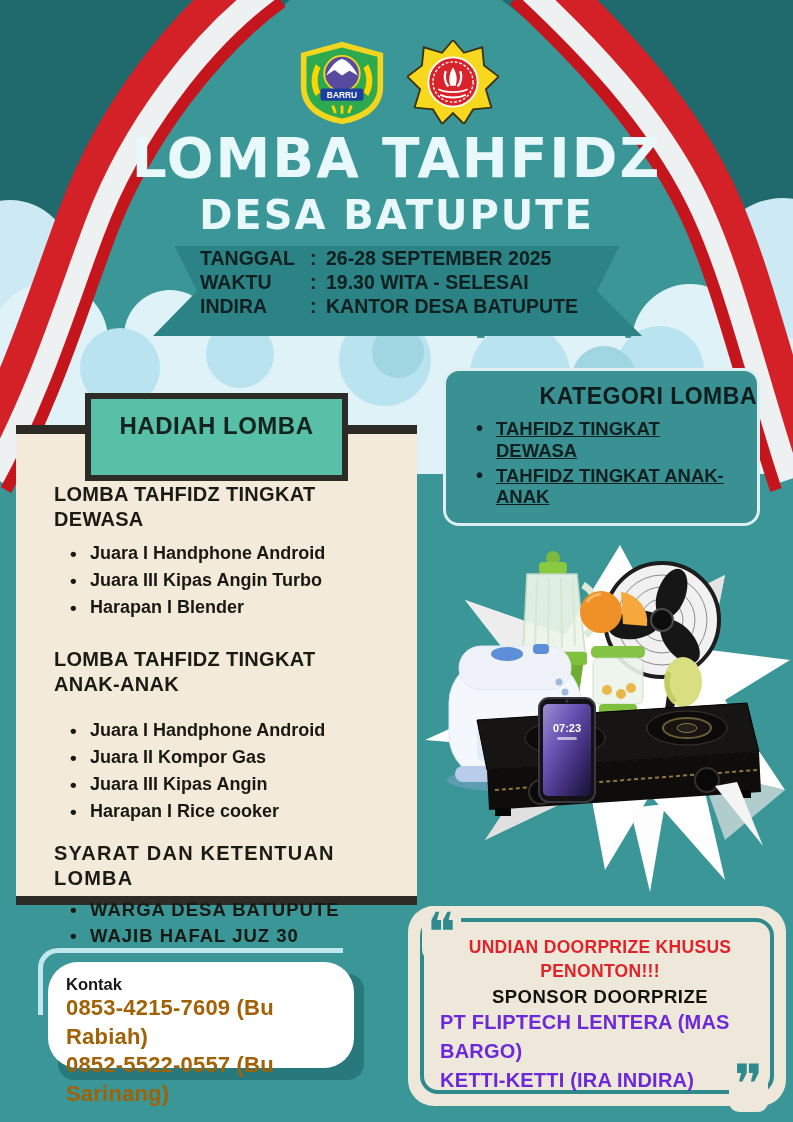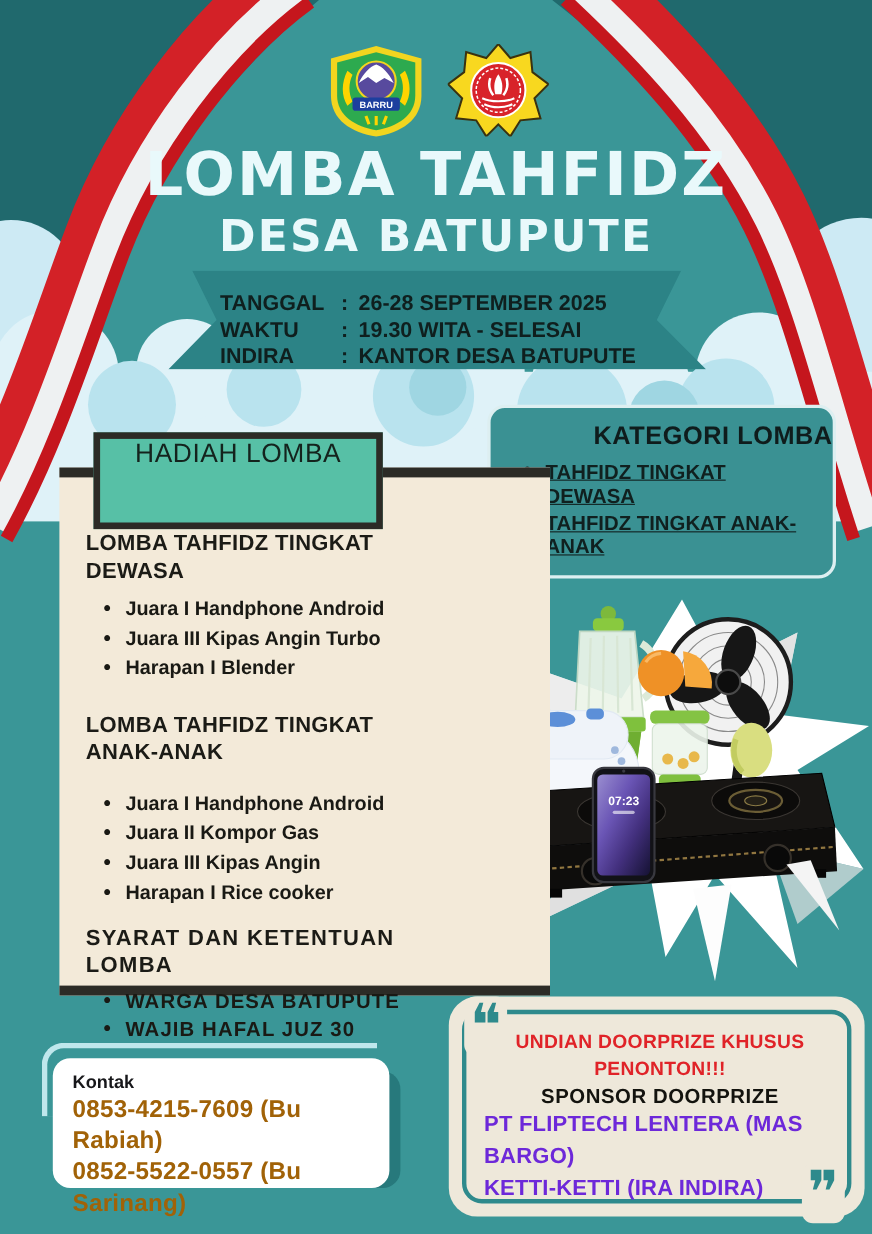--- a/index.html
+++ b/index.html
@@ -16,65 +16,65 @@
     font-family:"DejaVu Sans","Liberation Sans",sans-serif;
     font-size:55px;font-weight:800;letter-spacing:2px;color:#e9f9fb;}
   .title2{position:absolute;top:192px;left:0;width:100%;text-align:center;
     font-family:"DejaVu Sans","Liberation Sans",sans-serif;
     font-size:40px;font-weight:800;letter-spacing:2px;color:#e9f9fb;}
   
   .banner{
     position:absolute;top:246px;left:150px;width:494px;height:90px;
     background:#2c8386;
     clip-path:polygon(5% 0,95% 0,90.5% 50%,99.6% 100%,0.6% 100%,9.5% 50%);
-    display:flex;align-items:flex-end;
+    display:flex;align-items:flex-start;
   }
   .banner-rows{margin-left:50px;}
   .banner-row{display:grid;grid-template-columns:110px 16px auto;
     font-size:19.5px;font-weight:800;line-height:24px;color:#0f1f1e;}
   
   .kategori{
     position:absolute;top:368px;left:443px;width:317px;height:158px;
     background:#3a9193;border:3px solid #ddeff1;border-radius:16px;box-sizing:border-box;
     padding-top:12px;
   }
   .kategori-title{text-align:right;font-size:23px;font-weight:800;color:#0f1c1c;letter-spacing:.5px;}
   .kategori-list{margin-top:8px;padding-left:28px;}
   .k-item{position:relative;padding-left:22px;font-size:18.5px;font-weight:800;
     line-height:1.18;margin-bottom:3px;max-width:232px;color:#10201f;text-decoration:underline;}
   .k-item::before{content:"•";position:absolute;left:2px;top:-1px;font-size:20px;}
   
   .hadiah-header{
     position:absolute;top:393px;left:85px;width:263px;height:88px;box-sizing:border-box;
-    background:#57c0a6;border:6px solid #2c2b26;text-align:center;
-    font-size:24px;font-weight:400;color:#14231d;letter-spacing:.5px;z-index:3;
+    background:#57c0a6;border:6px solid #2c2b26;text-align:center;padding-top:13px;
+    font-size:24px;font-weight:700;color:#14231d;letter-spacing:.5px;z-index:3;
   }
   .panel{
-    position:absolute;top:425px;left:16px;width:446px;height:480px;box-sizing:border-box;
+    position:absolute;top:425px;left:16px;width:401px;height:480px;box-sizing:border-box;
     background:#f3ead9;border-top:9px solid #2c2b26;border-bottom:9px solid #2c2b26;
-    padding:0 10px 0 24px;z-index:2;margin-left:38px;
+    padding:0 10px 0 38px;z-index:2;
   }
   .sec-title{font-size:20px;font-weight:800;color:#1b1b16;letter-spacing:.3px;line-height:1.25;max-width:330px;}
   .sec1-title{margin-top:48px;}
   .sec2-title{margin-top:26px;}
   .sec3-title{margin-top:16px;letter-spacing:1.2px;font-size:20px;}
   .blist{margin-top:8px;}
   .blist2{margin-top:20px;}
   .blist3{margin-top:6px;}
   .b-item{position:relative;padding-left:36px;font-size:18px;font-weight:700;
     line-height:27px;color:#191914;}
   .b-item::before{content:"•";position:absolute;left:16px;top:0;font-size:19px;}
   .b-item.caps{font-weight:800;letter-spacing:1px;line-height:26px;font-size:18.5px;}
   
   .kontak-bracket{position:absolute;top:948px;left:38px;width:300px;height:62px;
     border-top:5px solid #bfe7ec;border-left:5px solid #bfe7ec;border-top-left-radius:20px;z-index:3;}
   .kontak-shadow{position:absolute;top:974px;left:58px;width:306px;height:106px;
     background:#27797c;border-radius:16px;z-index:3;}
-  .kontak{position:absolute;top:962px;left:48px;width:306px;height:118px;box-sizing:border-box;
-    background:#ffffff;border-radius:16px;padding:13px 14px 0 18px;z-index:4;}
+  .kontak{position:absolute;top:962px;left:48px;width:306px;height:106px;box-sizing:border-box;
+    background:#ffffff;border-radius:30px;padding:13px 14px 0 18px;z-index:4;}
   .kontak-title{font-size:16.5px;font-weight:700;color:#17171a;}
   .kontak-line{font-size:22px;font-weight:800;color:#a16207;line-height:1.3;letter-spacing:.2px;}
   
   .doorprize{position:absolute;top:906px;left:408px;width:378px;height:200px;box-sizing:border-box;
     background:#eee8da;border-radius:26px;z-index:3;}
   .dp-border{position:absolute;inset:12px;border:4px solid #2e8a8c;border-radius:18px;}
   .dp-quote{position:absolute;font-family:"DejaVu Sans",sans-serif;color:#2e8a8c;
     font-size:54px;line-height:1;background:#eee8da;padding:0 5px;border-radius:10px;}
   .dp-open{top:0px;left:14px;}
   .dp-close{bottom:-6px;right:18px;}

